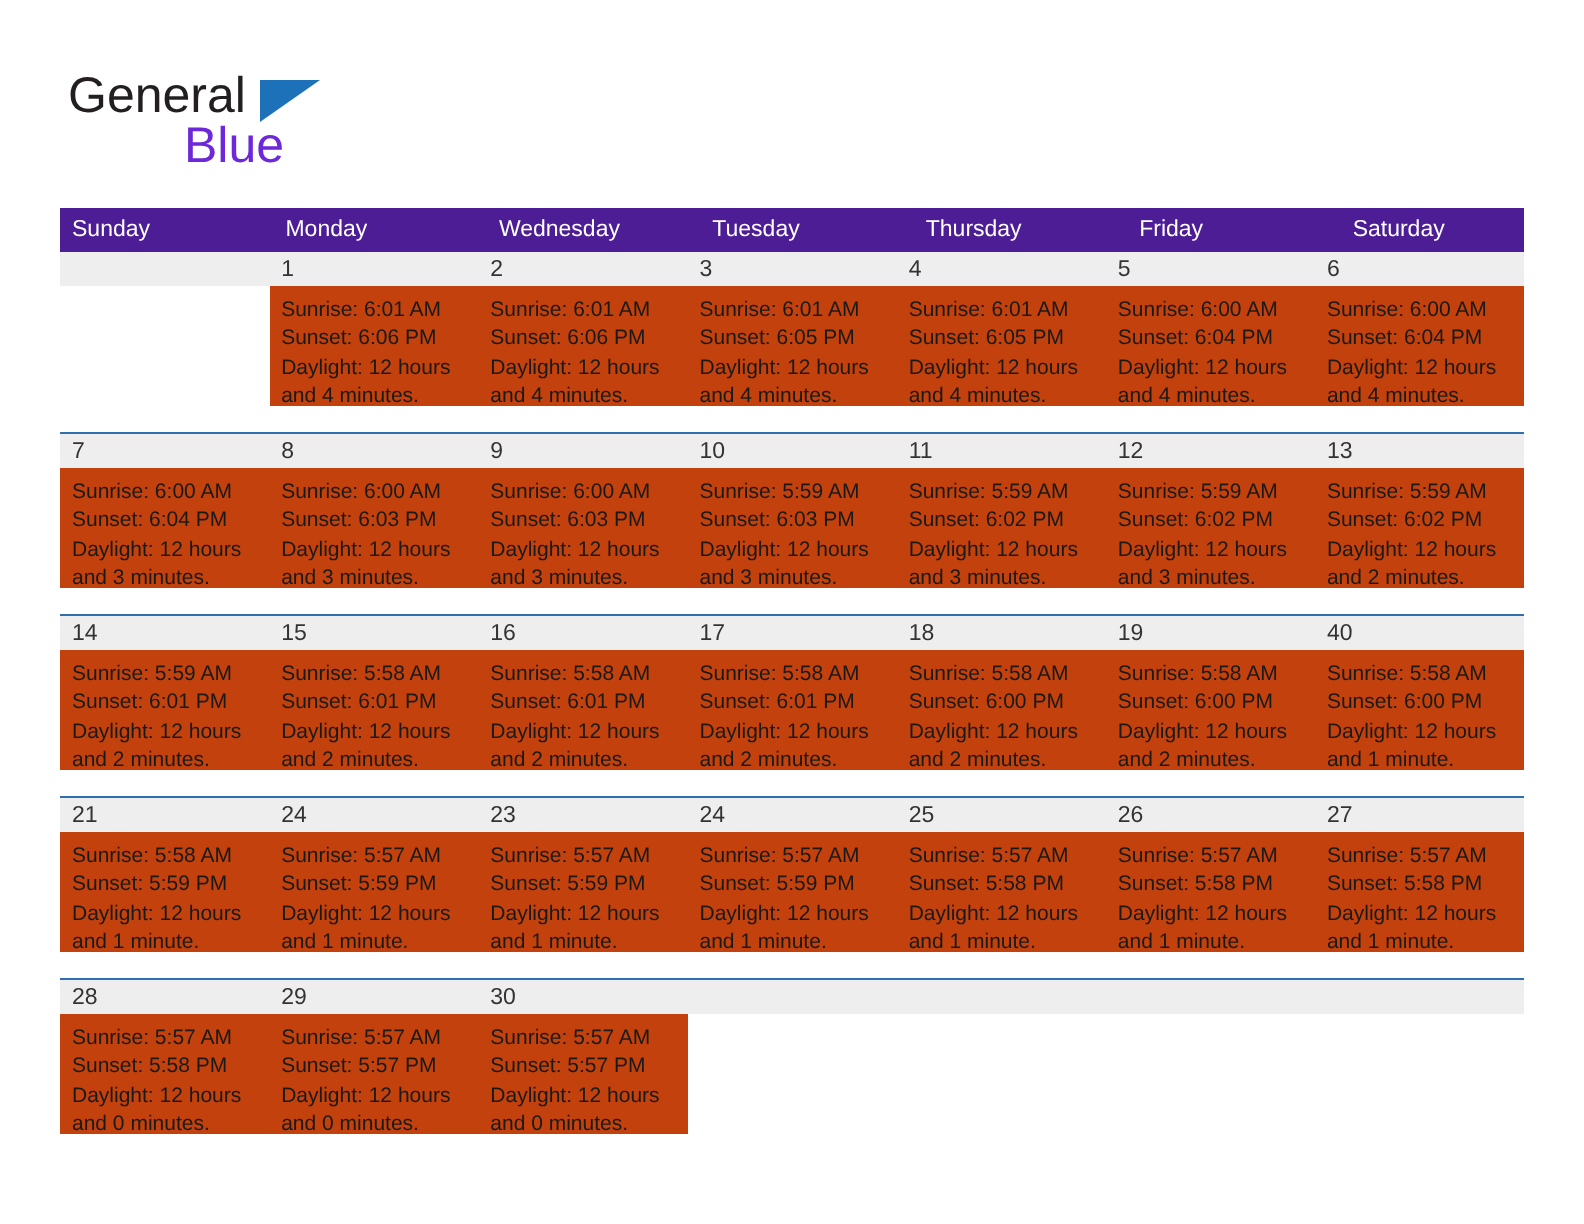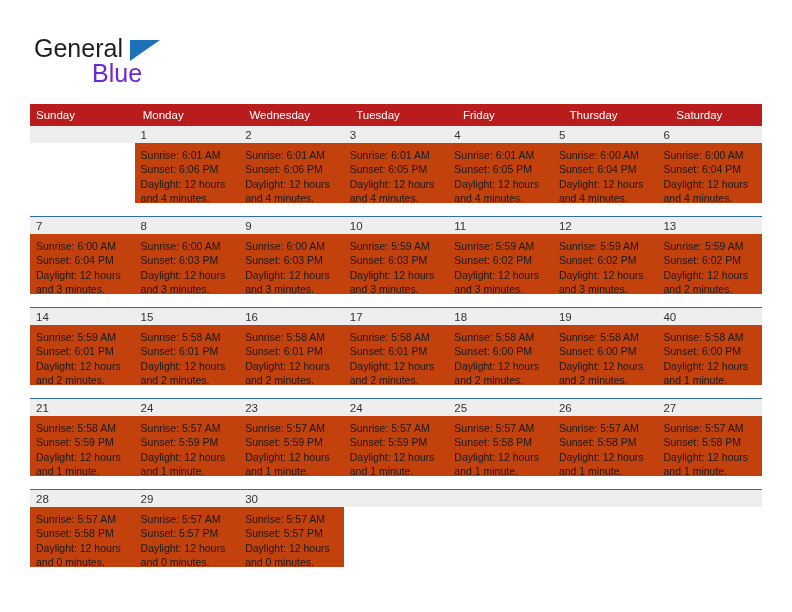--- a/index.html
+++ b/index.html
@@ -92,21 +92,21 @@
     top: 104px;
     width: 732px;
   }
 
   .cal-row {
     display: flex;
     width: 100%;
   }
 
   .dow-header {
-    background: #b91c1c;
+    background: #4c1d95;
     gap: 15px;
   }
   .dow-cell {
     flex: 1 1 0;
     box-sizing: border-box;
     padding: 4px 0 4px 6px;
     font-size: 11.5px;
     color: #ffffff;
     line-height: 15px;
     height: 22px;
@@ -169,22 +169,22 @@
 
 
   </div>
 
   <div class="calendar">
     <div class="cal-row dow-header">
         <div class="dow-cell">Sunday</div>
         <div class="dow-cell">Monday</div>
         <div class="dow-cell">Wednesday</div>
         <div class="dow-cell">Tuesday</div>
+        <div class="dow-cell">Thursday</div>
         <div class="dow-cell">Friday</div>
-        <div class="dow-cell">Thursday</div>
         <div class="dow-cell">Saturday</div>
       </div>
     <div id="weeks-container">
         <div class="cal-row week-row first">
           <div class="day-cell empty">
             <div class="day-num-band"></div>
             <div class="day-body"></div>
           </div>
           <div class="day-cell">
             <div class="day-num-band">1</div>

